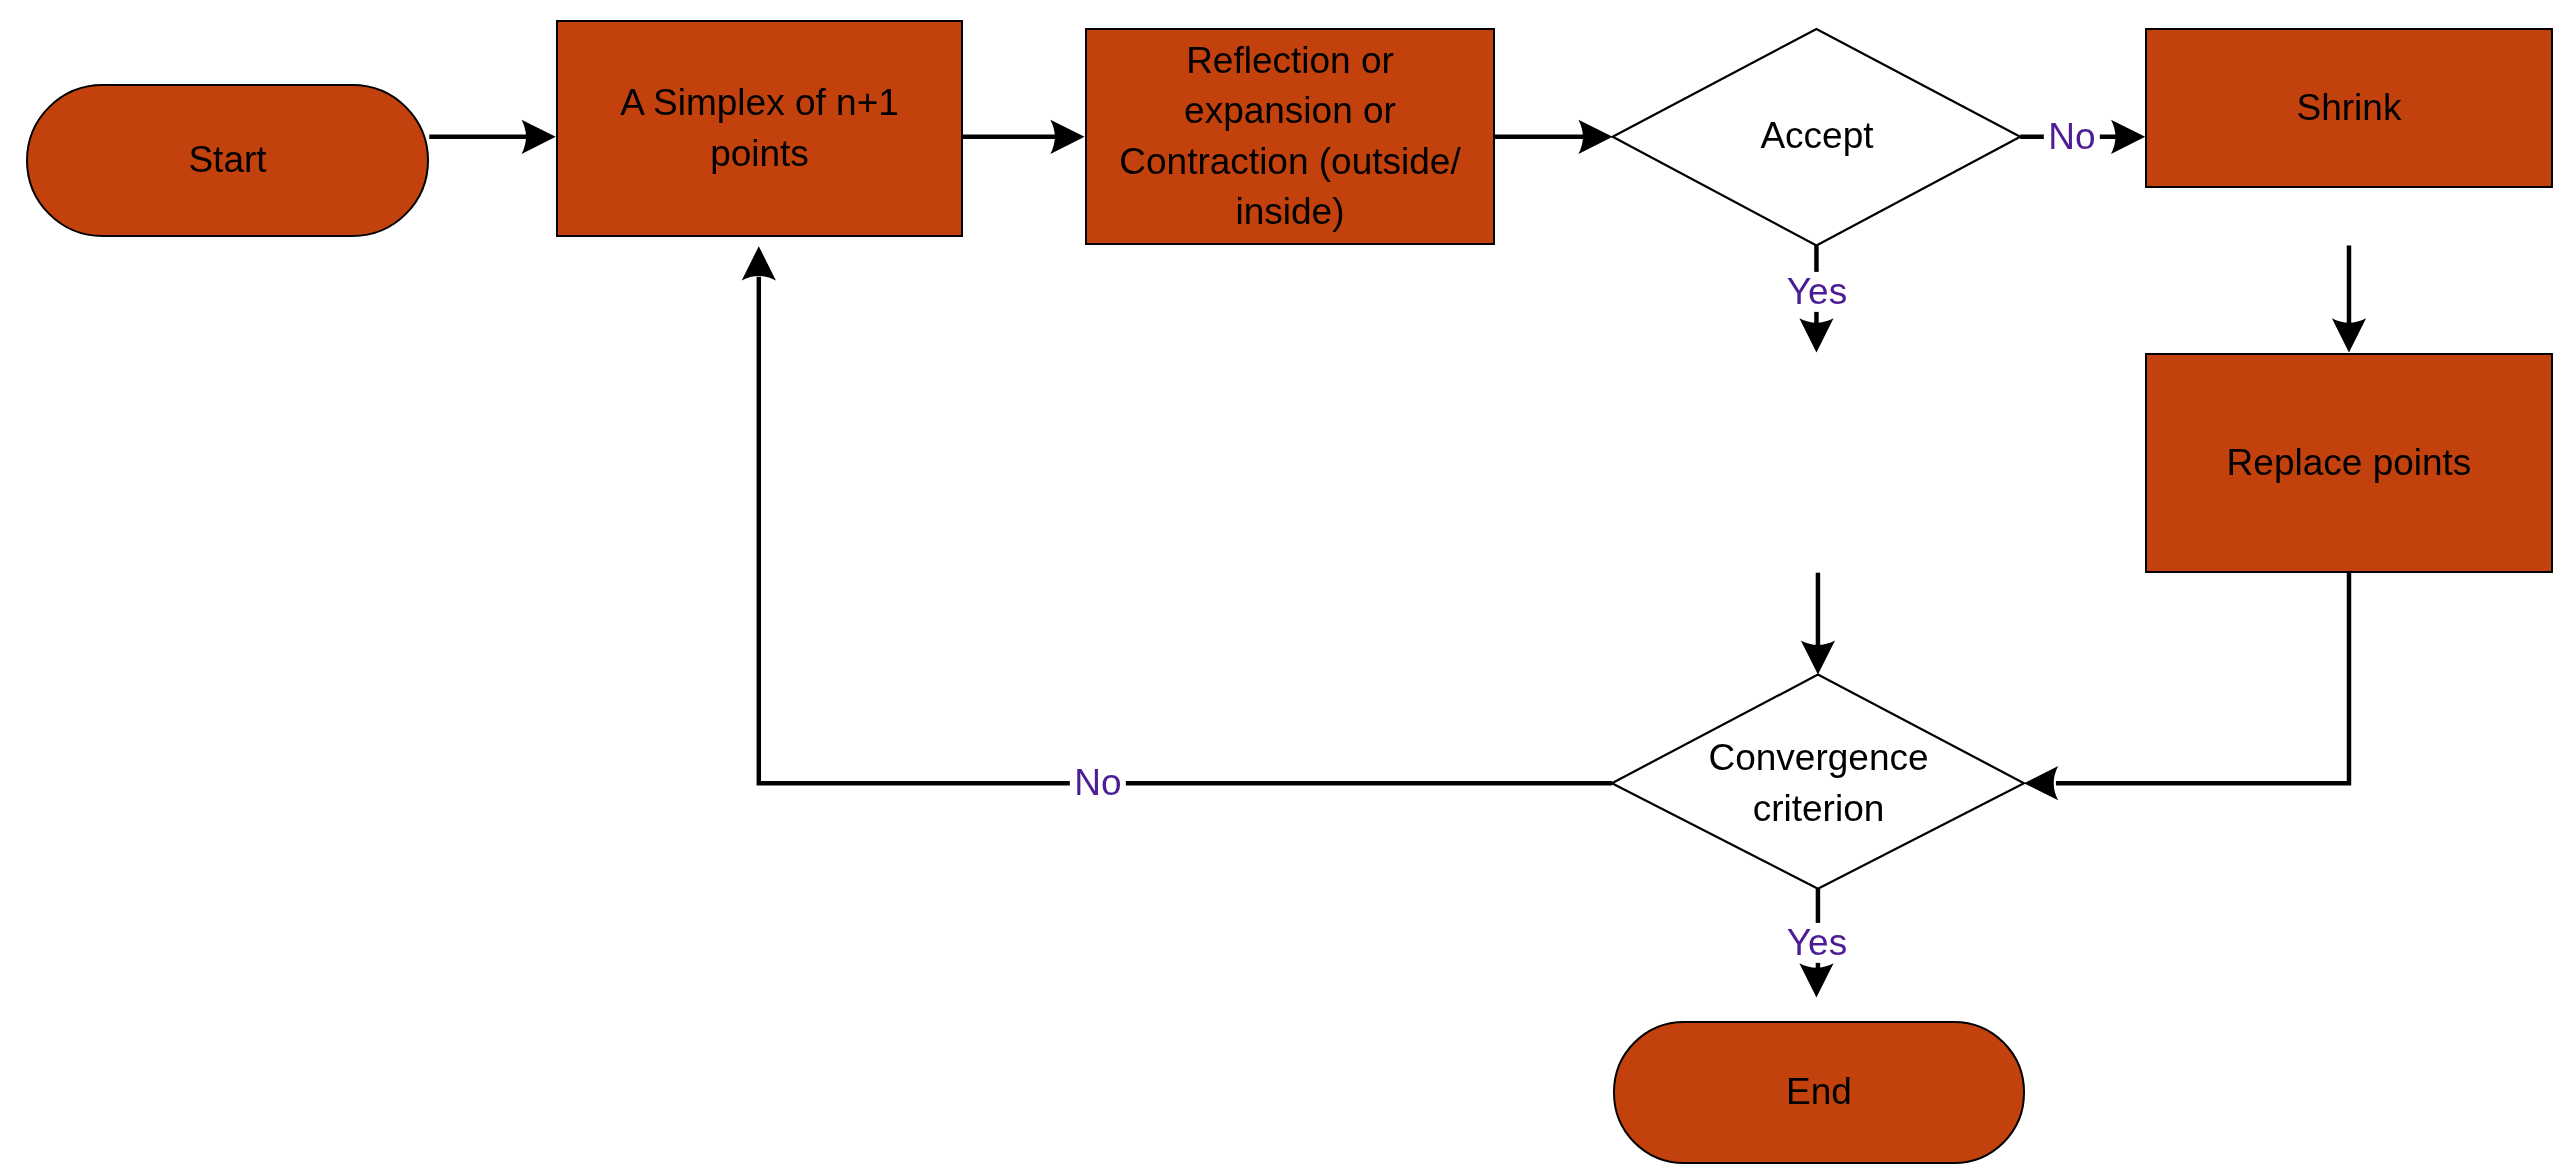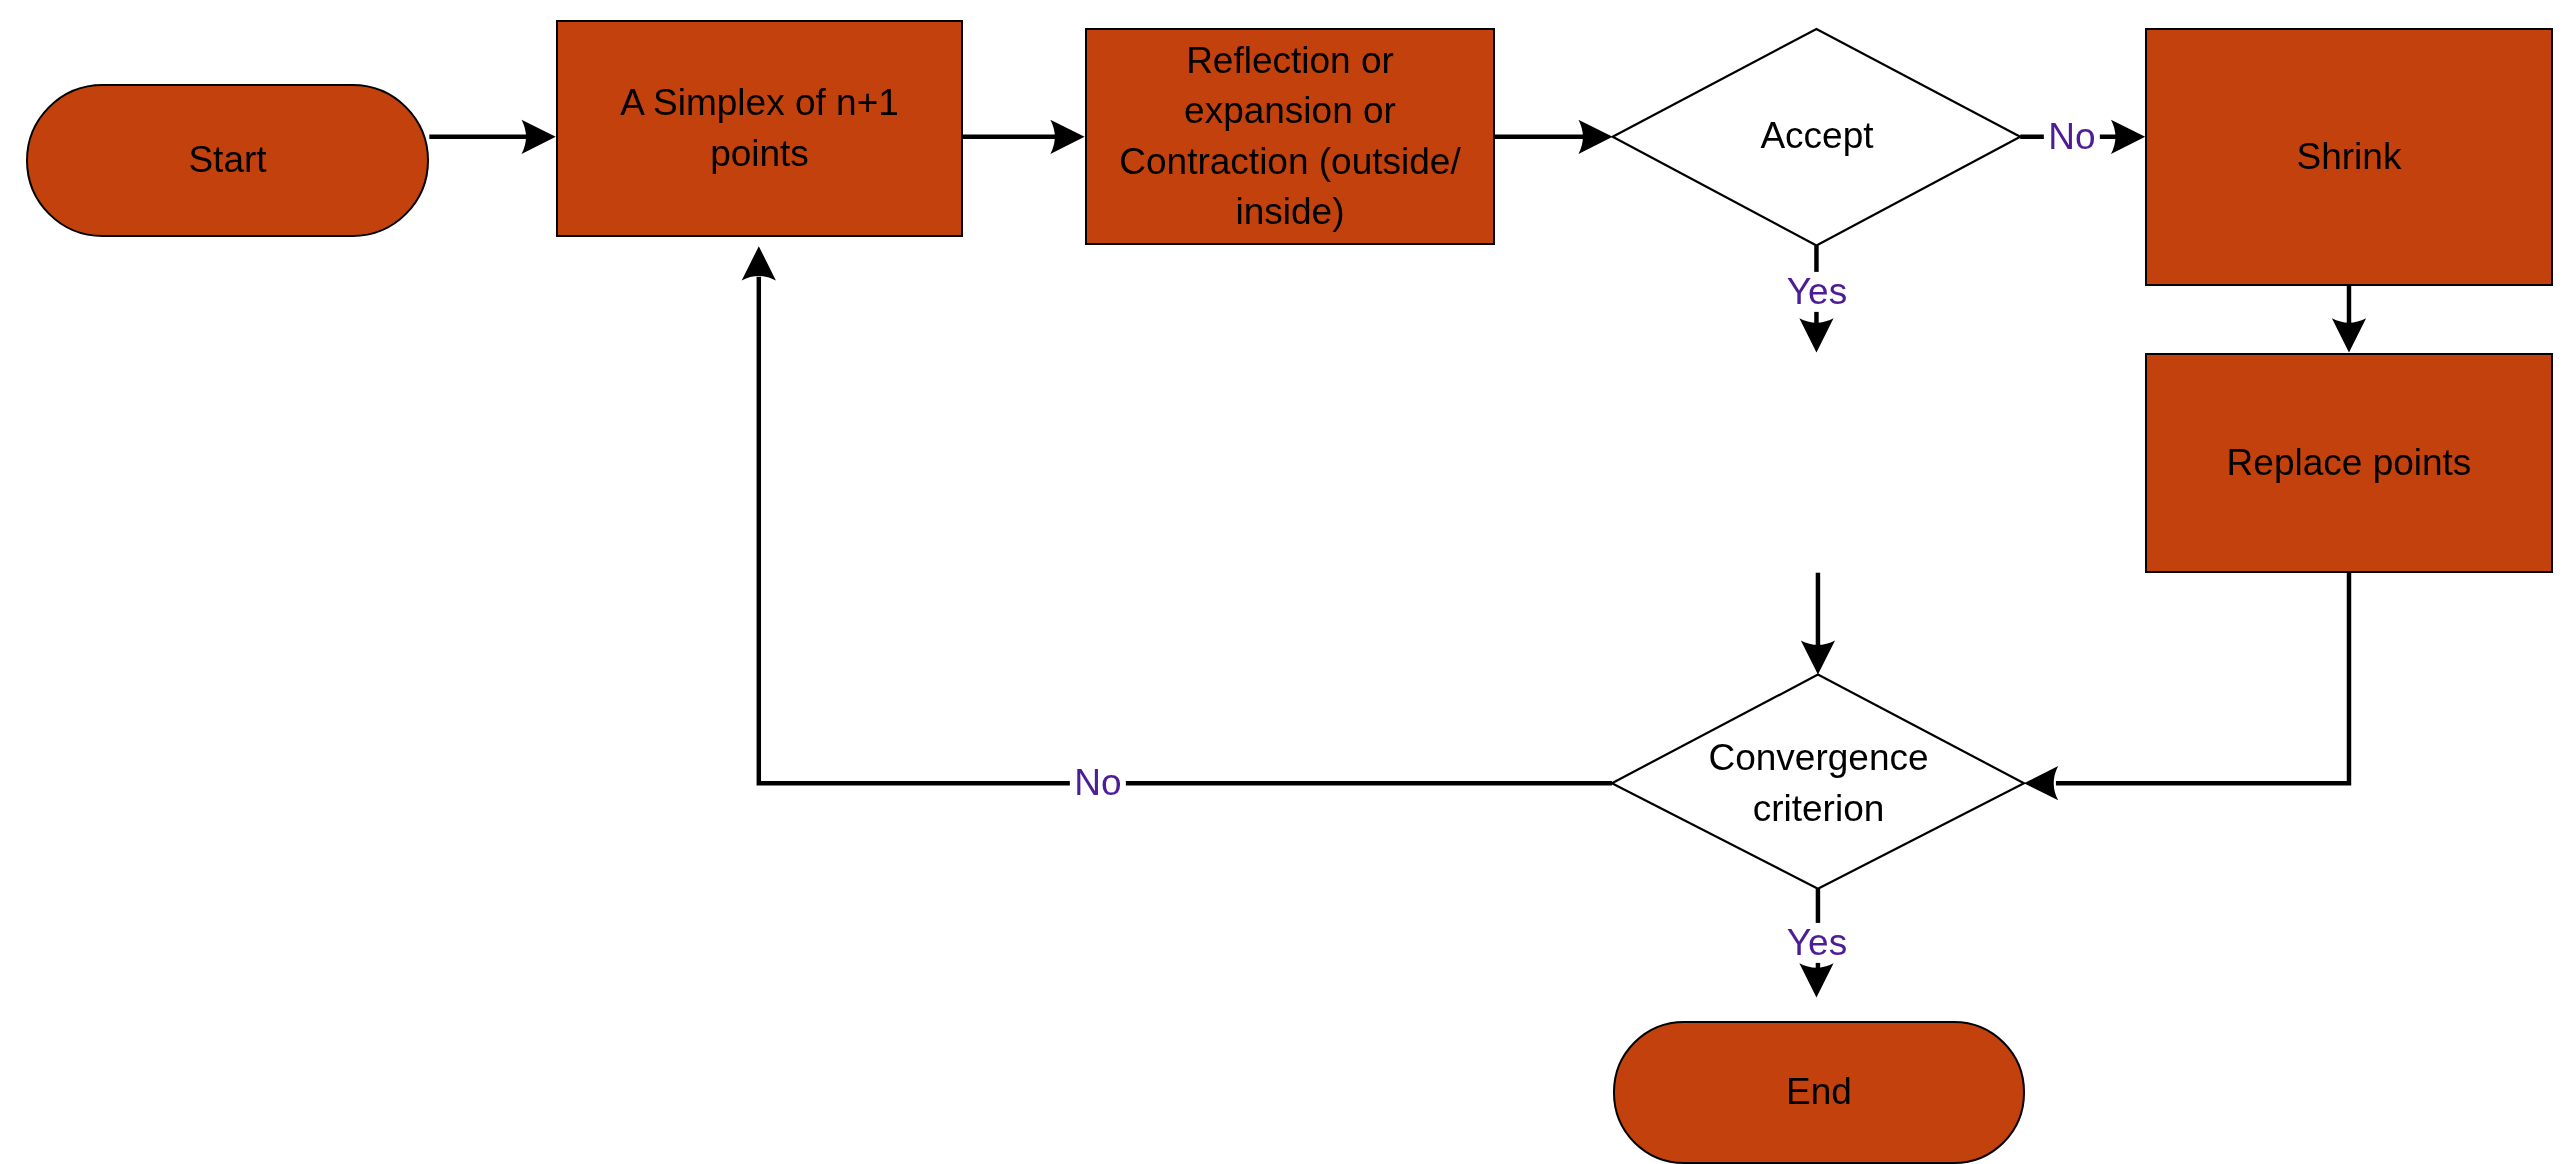--- a/index.html
+++ b/index.html
@@ -112,21 +112,21 @@
   </div>
 
   <div class="node process" style="left:1085px; top:28px; width:410px; height:217px; padding:0 30px;">
     <span>Reflection or expansion or Contraction (outside/ inside)</span>
   </div>
 
   <div class="node decision-label" style="left:1668px; top:62px; width:298px; height:149px;text-align:right;">
     <span>Accept</span>
   </div>
 
-  <div class="node process" style="left:2145px; top:28px; width:408px; height:258px;">
+  <div class="node process" style="left:2145px; top:28px; width:408px; height:160px;">
     <span>Shrink</span>
   </div>
 
 
   <div class="node decision-label" style="left:1677px; top:709px; width:283px; height:149px;">
     <span>Convergence criterion</span>
   </div>
 
   <div class="node process" style="left:2145px; top:353px; width:408px; height:220px; padding:0 15px;">
     <span>Replace points</span>

